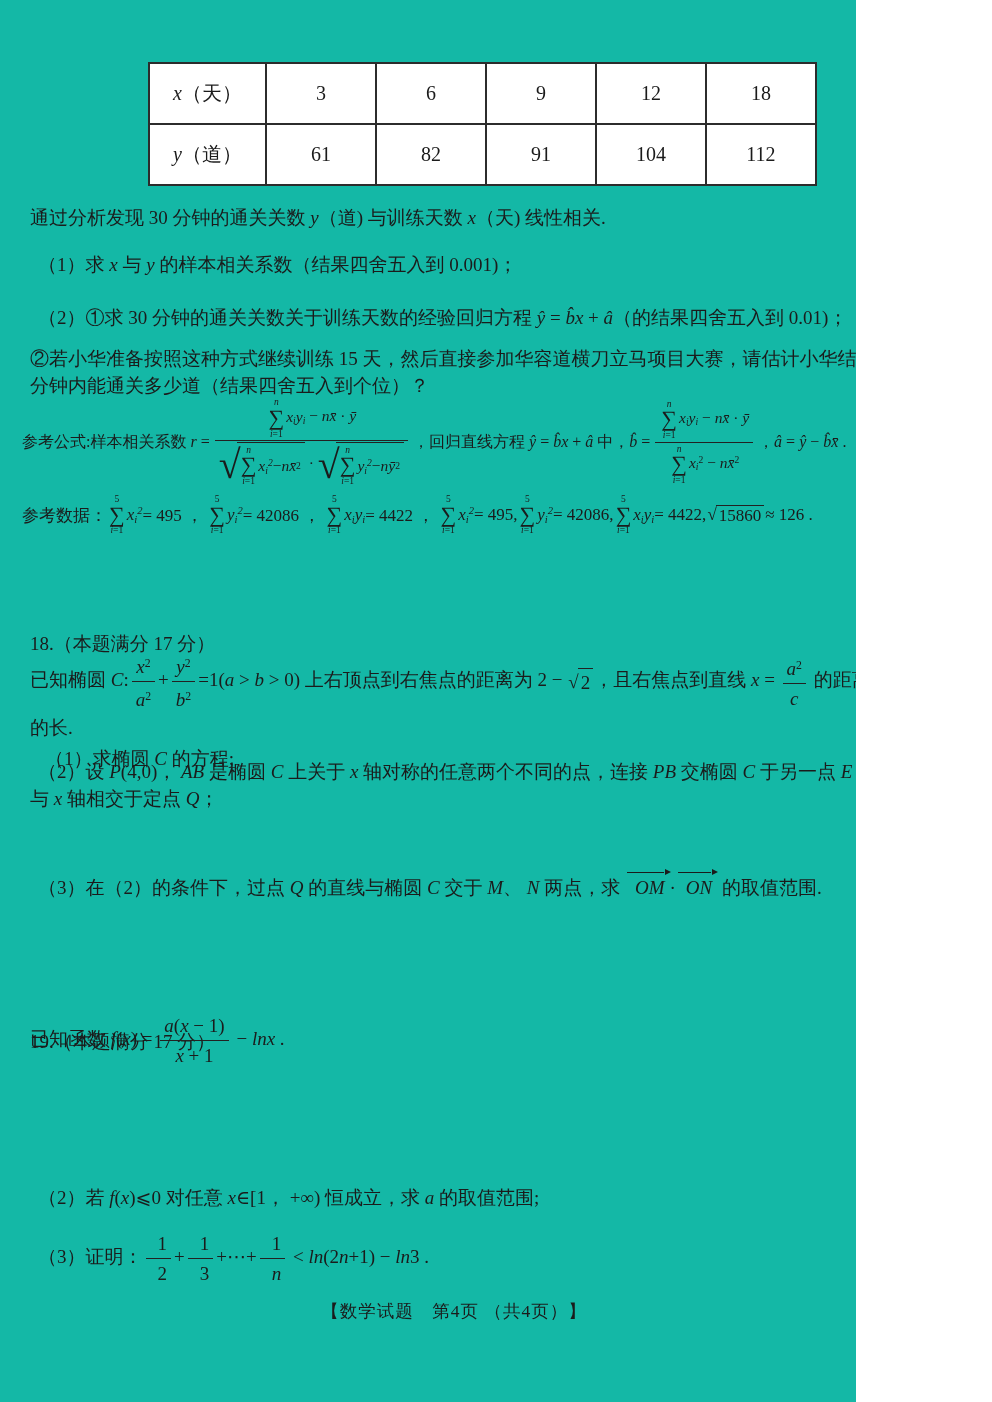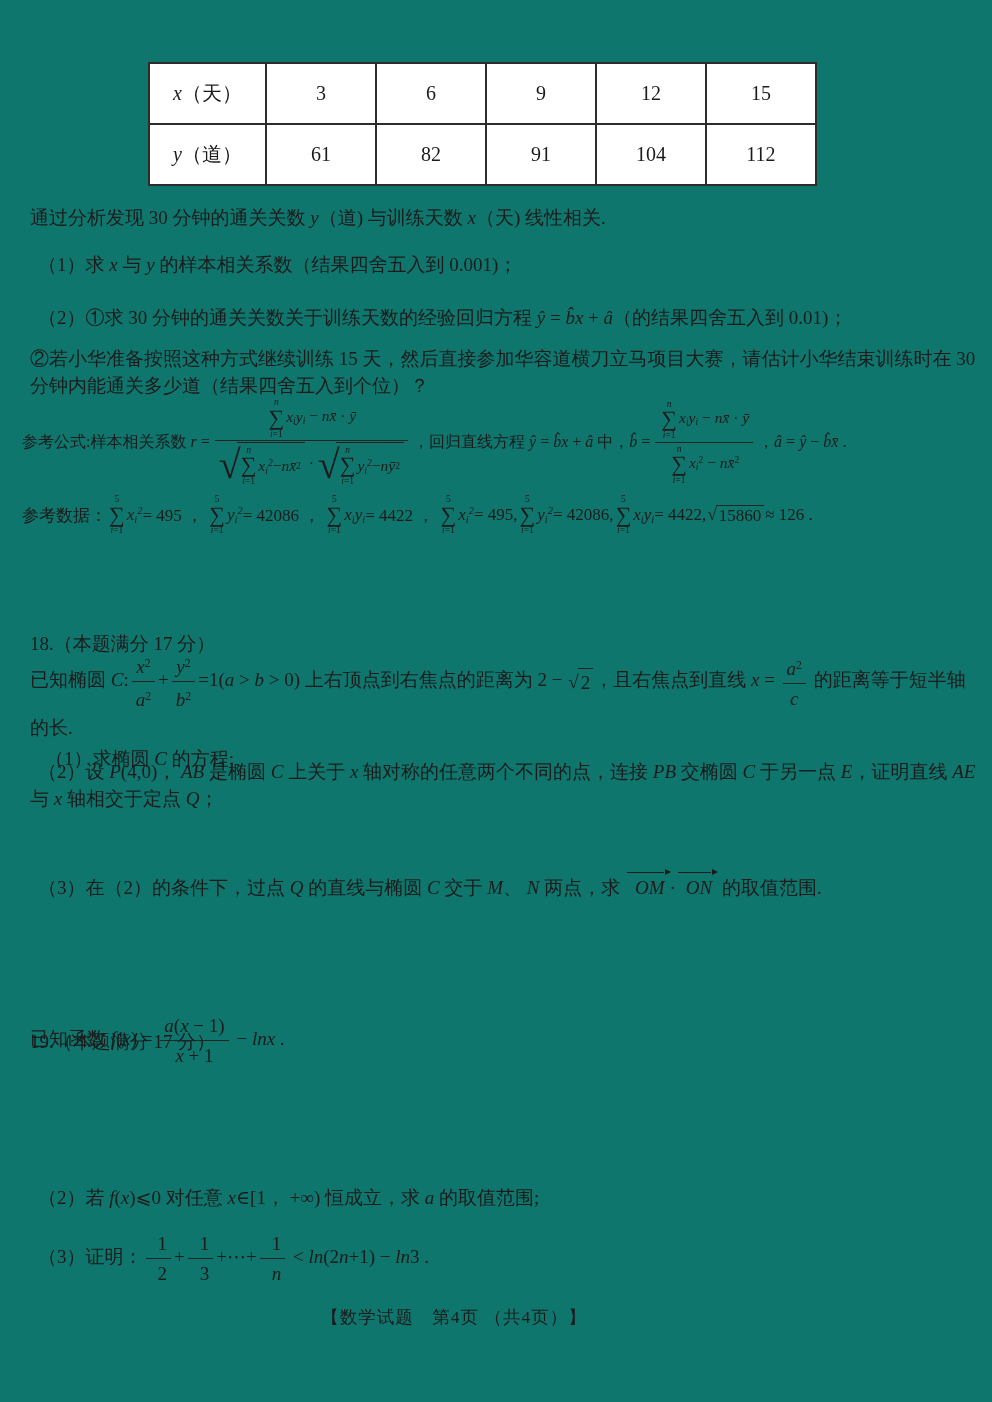--- a/index.html
+++ b/index.html
@@ -2,21 +2,21 @@
 <html lang="zh"><head>
 <meta charset="utf-8">
 <style>
   html,body{margin:0;padding:0;background:#ffffff;}
   body{
     width:992px;height:1402px;
     font-family:"Liberation Serif","DejaVu Serif",serif;
     color:#1b1b1b;
     -webkit-font-smoothing:antialiased;
   }
-  .page{position:relative;width:992px;height:1402px;overflow:hidden;background:#0f766e;}
+  .page{position:relative;width:856px;height:1402px;overflow:hidden;background:#14b8a6;}
   .abs{position:absolute;}
   p.line{margin:8px;font-size:19px;line-height:27px;}
   .indent{text-indent:8px;}
   i{font-style:italic;}
   sub{font-size:0.62em;vertical-align:-0.25em;}
   sup{font-size:0.62em;vertical-align:0.55em;}
 
   
   .dtable{border-collapse:collapse;width:669px;table-layout:fixed;}
   .dtable td{
@@ -63,36 +63,36 @@
   .q18t{top:622px;left:22px;width:948px;}
   .q18i{top:642px;left:22px;width:948px;line-height:30px;}
   .q18p1{top:737px;left:29px;width:948px;}
   .q18p2{top:750px;left:22px;width:952px;line-height:52px;}
   .q18p3{top:866px;left:22px;width:948px;font-family:Liberation Serif, serif;}
   .q19t{top:1020px;left:22px;width:948px;}
   .q19i{top:1004px;left:22px;width:948px;}
   .q19p1{top:1128px;left:22px;width:948px;}
   .q19p2{top:1176px;left:22px;width:948px;}
   .q19p3{top:1222px;left:22px;width:948px;}
-  .footer{top:1299px;left:0;width:908px;text-align:center;font-size:17.5px;letter-spacing:1px;margin-top:6px;}
+  .footer{top:1299px;left:0;width:908px;text-align:center;font-size:17.5px;letter-spacing:1px;}
 </style>
 </head>
 <body>
 
 <div class="page">
 
   <table class="dtable abs pos-table">
     <tbody>
       <tr>
         <td class="hc"><i>x</i>（天）</td>
         <td>3</td>
         <td>6</td>
         <td>9</td>
         <td>12</td>
-        <td>15</td>
+        <td>18</td>
       </tr>
       <tr>
         <td class="hc"><i>y</i>（道）</td>
         <td>61</td>
         <td>82</td>
         <td>91</td>
         <td>104</td>
         <td>112</td>
       </tr>
     </tbody>

